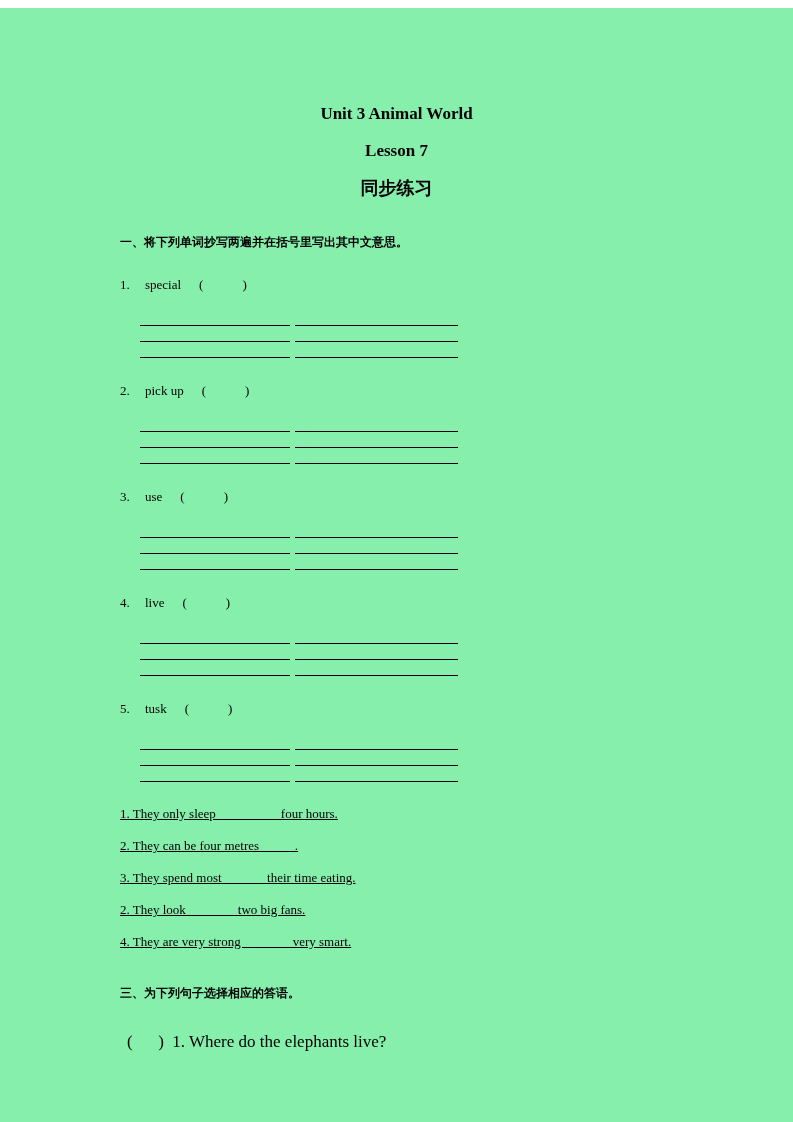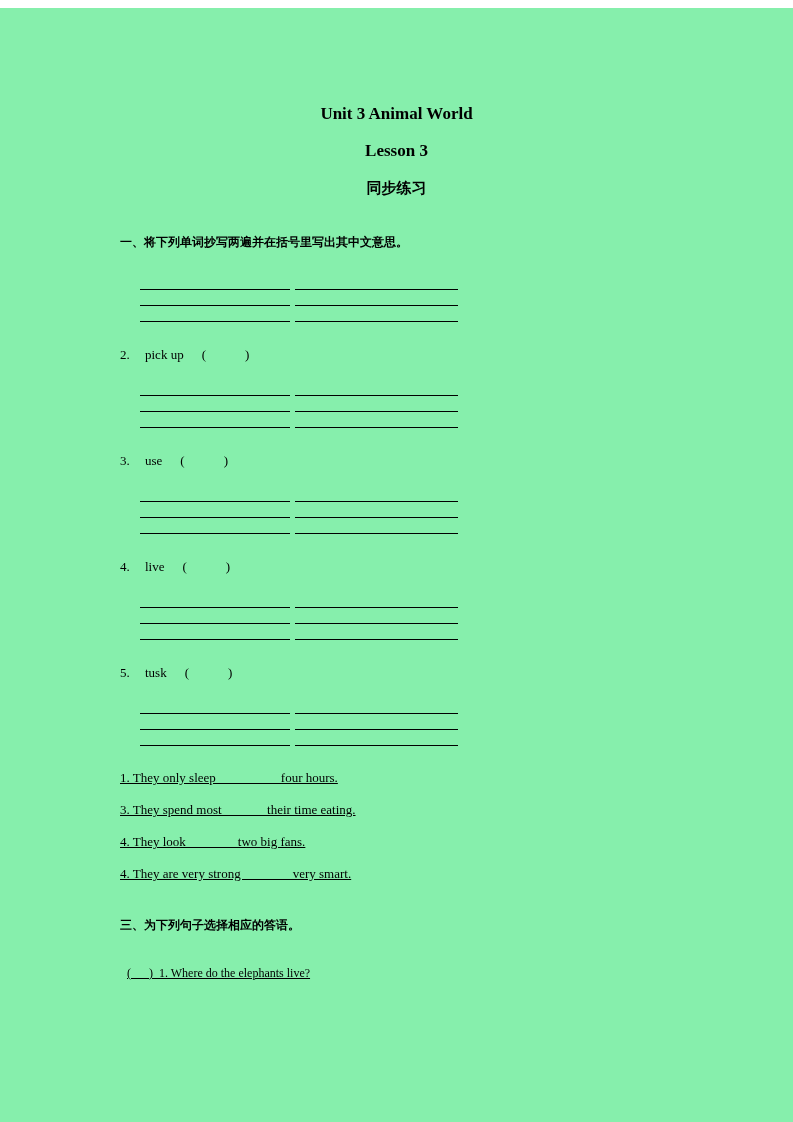--- a/index.html
+++ b/index.html
@@ -19,21 +19,21 @@
   }
   .title-line {
     text-align: center;
     font-weight: bold;
     font-size: 17px;
     line-height: 20px;
     margin-bottom: 17px;
     font-family: "Liberation Serif", "DejaVu Serif", serif;
   }
   .title-cn {
-    font-size: 15px;
+    font-size: 18px;
   }
   .sec-heading {
     font-weight: bold;
     font-size: 12px;
     line-height: 20px;
     margin-top: 34px;
     font-family: "Liberation Sans", "DejaVu Sans", sans-serif;
   }
   .word-item { margin-top: 25px; }
   .word-line {
@@ -56,40 +56,42 @@
     border-bottom: 1px solid #000000;
   }
   .sentence {
     font-size: 13px;
     line-height: 15px;
     margin-top: 17px;
     text-decoration: underline;
   }
   .sentence:first-of-type { margin-top: 24px; }
   .answer-line {
-    font-size: 12px;
+    font-size: 17px;
     line-height: 15px;
     margin-top: 31px;
     margin-left: 7px;
-    text-decoration: underline;
   }
 </style>
 </head>
 <body>
 
 <div class="page">
   <div class="content">
 
     <div class="title-line">Unit 3 Animal World</div>
-    <div class="title-line">Lesson 3</div>
+    <div class="title-line">Lesson 7</div>
     <div class="title-line title-cn">同步练习</div>
 
     <div class="sec-heading">一、将下列单词抄写两遍并在括号里写出其中文意思。</div>
 
     <div class="word-item">
+      <div class="word-line">
+        <span class="num">1.</span><span class="word">special</span><span class="bracket ws-pre">(            )</span>
+      </div>
       <div class="line-grid">
         <div class="blank-line"></div>
         <div class="blank-line"></div>
         <div class="blank-line"></div>
         <div class="blank-line"></div>
         <div class="blank-line"></div>
         <div class="blank-line"></div>
       </div>
     </div>
 
@@ -144,22 +146,23 @@
         <div class="blank-line"></div>
         <div class="blank-line"></div>
         <div class="blank-line"></div>
         <div class="blank-line"></div>
         <div class="blank-line"></div>
       </div>
     </div>
 
 
     <p class="sentence">1. They only sleep _________ four hours.</p>
+    <p class="sentence">2. They can be four metres _____.</p>
     <p class="sentence">3. They spend most ______ their time eating.</p>
-    <p class="sentence">4. They look _______ two big fans.</p>
+    <p class="sentence">2. They look _______ two big fans.</p>
     <p class="sentence">4. They are very strong _______ very smart.</p>
 
     <div class="sec-heading">三、为下列句子选择相应的答语。</div>
 
     <p class="answer-line ws-pre">(      )  1. Where do the elephants live?</p>
 
   </div>
 </div>
 
 </body></html>

